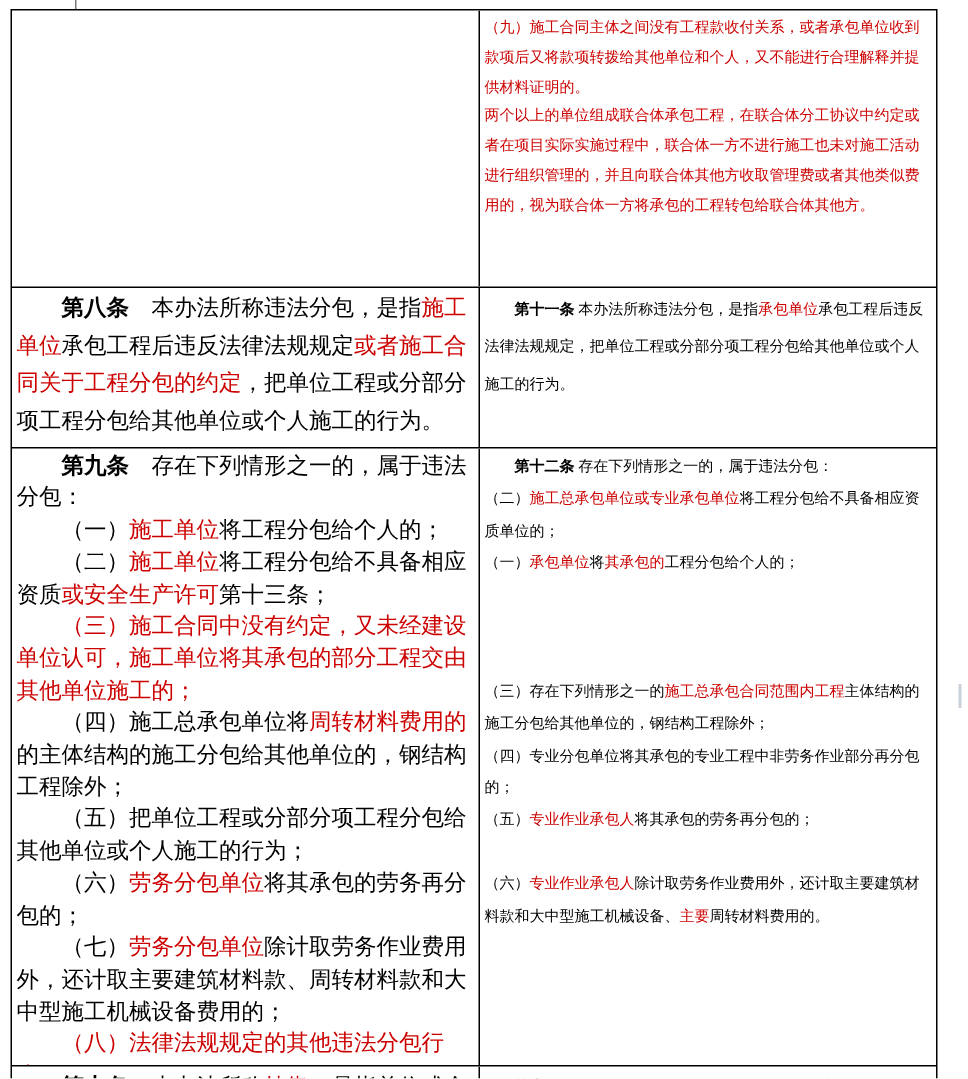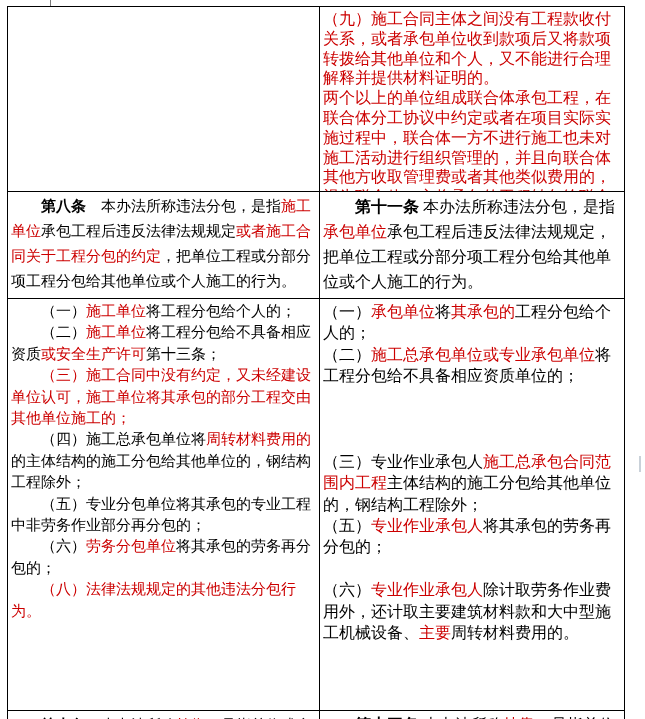--- a/index.html
+++ b/index.html
@@ -15,21 +15,21 @@
     border:1px solid var(--line,#000);background:#fff;
   }
   .trow{display:flex;box-sizing:border-box;overflow:hidden;}
   .trow:not(:last-child){border-bottom:1px solid var(--line,#000);}
   .row1{height:185px;}
   .row2{height:107px;}
   .row3{height:412px;}
   .row4{height:60px;}
   .tcell{box-sizing:border-box;padding:2px 2px 0 3px;overflow:hidden;}
   .cl{width:312px;border-right:1px solid var(--line,#000);font-size:15px;}
-  .cr{flex:1;font-size:16px;}
+  .cr{flex:1;font-size:10px;}
   .row1 .tcell p{line-height:19.8px;}
   .row2 .tcell p{line-height:25px;}
   .row3 .tcell p{line-height:21.4px;}
   .row4 .tcell p{line-height:24px;}
   p.para{margin:0;}
   p.indent{text-indent:2em;}
   .b{font-weight:bold;}
   .r{color:var(--red,#cc0000);}
 </style>
 </head>
@@ -48,35 +48,39 @@
       <div class="trow row2">
         <div class="tcell cl">
           <p class="para indent"><span class="b">第八条</span><span class="">　本办法所称违法分包，是指</span><span class="r ">施工单位</span><span class="">承包工程后违反法律法规规定</span><span class="r ">或者施工合同关于工程分包的约定</span><span class="">，把单位工程或分部分项工程分包给其他单位或个人施工的行为。</span></p>
         </div>
         <div class="tcell cr">
           <p class="para indent"><span class="b">第十一条</span><span class=""> 本办法所称违法分包，是指</span><span class="r ">承包单位</span><span class="">承包工程后违反法律法规规定，把单位工程或分部分项工程分包给其他单位或个人施工的行为。</span></p>
         </div>
       </div>
       <div class="trow row3">
         <div class="tcell cl">
+          <p class="para indent"><span class="b">第九条</span><span class="">　存在下列情形之一的，属于违法分包：</span></p>
           <p class="para indent"><span class="">（一）</span><span class="r ">施工单位</span><span class="">将工程分包给个人的；</span></p>
           <p class="para indent"><span class="">（二）</span><span class="r ">施工单位</span><span class="">将工程分包给不具备相应资质</span><span class="r ">或安全生产许可</span><span class="">第十三条；</span></p>
           <p class="para indent"><span class="r ">（三）施工合同中没有约定，又未经建设单位认可，施工单位将其承包的部分工程交由其他单位施工的；</span></p>
           <p class="para indent"><span class="">（四）施工总承包单位将</span><span class="r ">周转材料费用的</span><span class="">的主体结构的施工分包给其他单位的，钢结构工程除外；</span></p>
-          <p class="para indent"><span class="">（五）专业分包单位将其承包的专业工程中非劳务作业部分再分包的；</span></p>
+          <p class="para indent"><span class="">（五）把单位工程或分部分项工程分包给其他单位或个人施工的行为；</span></p>
           <p class="para indent"><span class="">（六）</span><span class="r ">劳务分包单位</span><span class="">将其承包的劳务再分包的；</span></p>
+          <p class="para indent"><span class="">（七）</span><span class="r ">劳务分包单位</span><span class="">除计取劳务作业费用外，还计取主要建筑材料款、周转材料款和大中型施工机械设备费用的；</span></p>
           <p class="para indent"><span class="r ">（八）法律法规规定的其他违法分包行为。</span></p>
         </div>
         <div class="tcell cr">
+          <p class="para indent"><span class="b">第十二条</span><span class=""> 存在下列情形之一的，属于违法分包：</span></p>
+          <p class="para"><span class="">（二）</span><span class="r ">施工总承包单位或专业承包单位</span><span class="">将工程分包给不具备相应资质单位的；</span></p>
           <p class="para"><span class="">（一）</span><span class="r ">承包单位</span><span class="">将</span><span class="r ">其承包的</span><span class="">工程分包给个人的；</span></p>
-          <p class="para"><span class="">（二）</span><span class="r ">施工总承包单位或专业承包单位</span><span class="">将工程分包给不具备相应资质单位的；</span></p>
           <p class="para blank">&nbsp;</p>
           <p class="para blank">&nbsp;</p>
           <p class="para blank">&nbsp;</p>
-          <p class="para"><span class="">（三）专业作业承包人</span><span class="r ">施工总承包合同范围内工程</span><span class="">主体结构的施工分包给其他单位的，钢结构工程除外；</span></p>
+          <p class="para"><span class="">（三）存在下列情形之一的</span><span class="r ">施工总承包合同范围内工程</span><span class="">主体结构的施工分包给其他单位的，钢结构工程除外；</span></p>
+          <p class="para"><span class="">（四）专业分包单位将其承包的专业工程中非劳务作业部分再分包的；</span></p>
           <p class="para"><span class="">（五）</span><span class="r ">专业作业承包人</span><span class="">将其承包的劳务再分包的；</span></p>
           <p class="para blank">&nbsp;</p>
           <p class="para"><span class="">（六）</span><span class="r ">专业作业承包人</span><span class="">除计取劳务作业费用外，还计取主要建筑材料款和大中型施工机械设备、</span><span class="r ">主要</span><span class="">周转材料费用的。</span></p>
         </div>
       </div>
       <div class="trow row4">
         <div class="tcell cl">
           <p class="para indent"><span class="b">第十条</span><span class="">　本办法所称</span><span class="r ">挂靠</span><span class="">，是指单位或个人以其他</span></p>
         </div>
         <div class="tcell cr">

